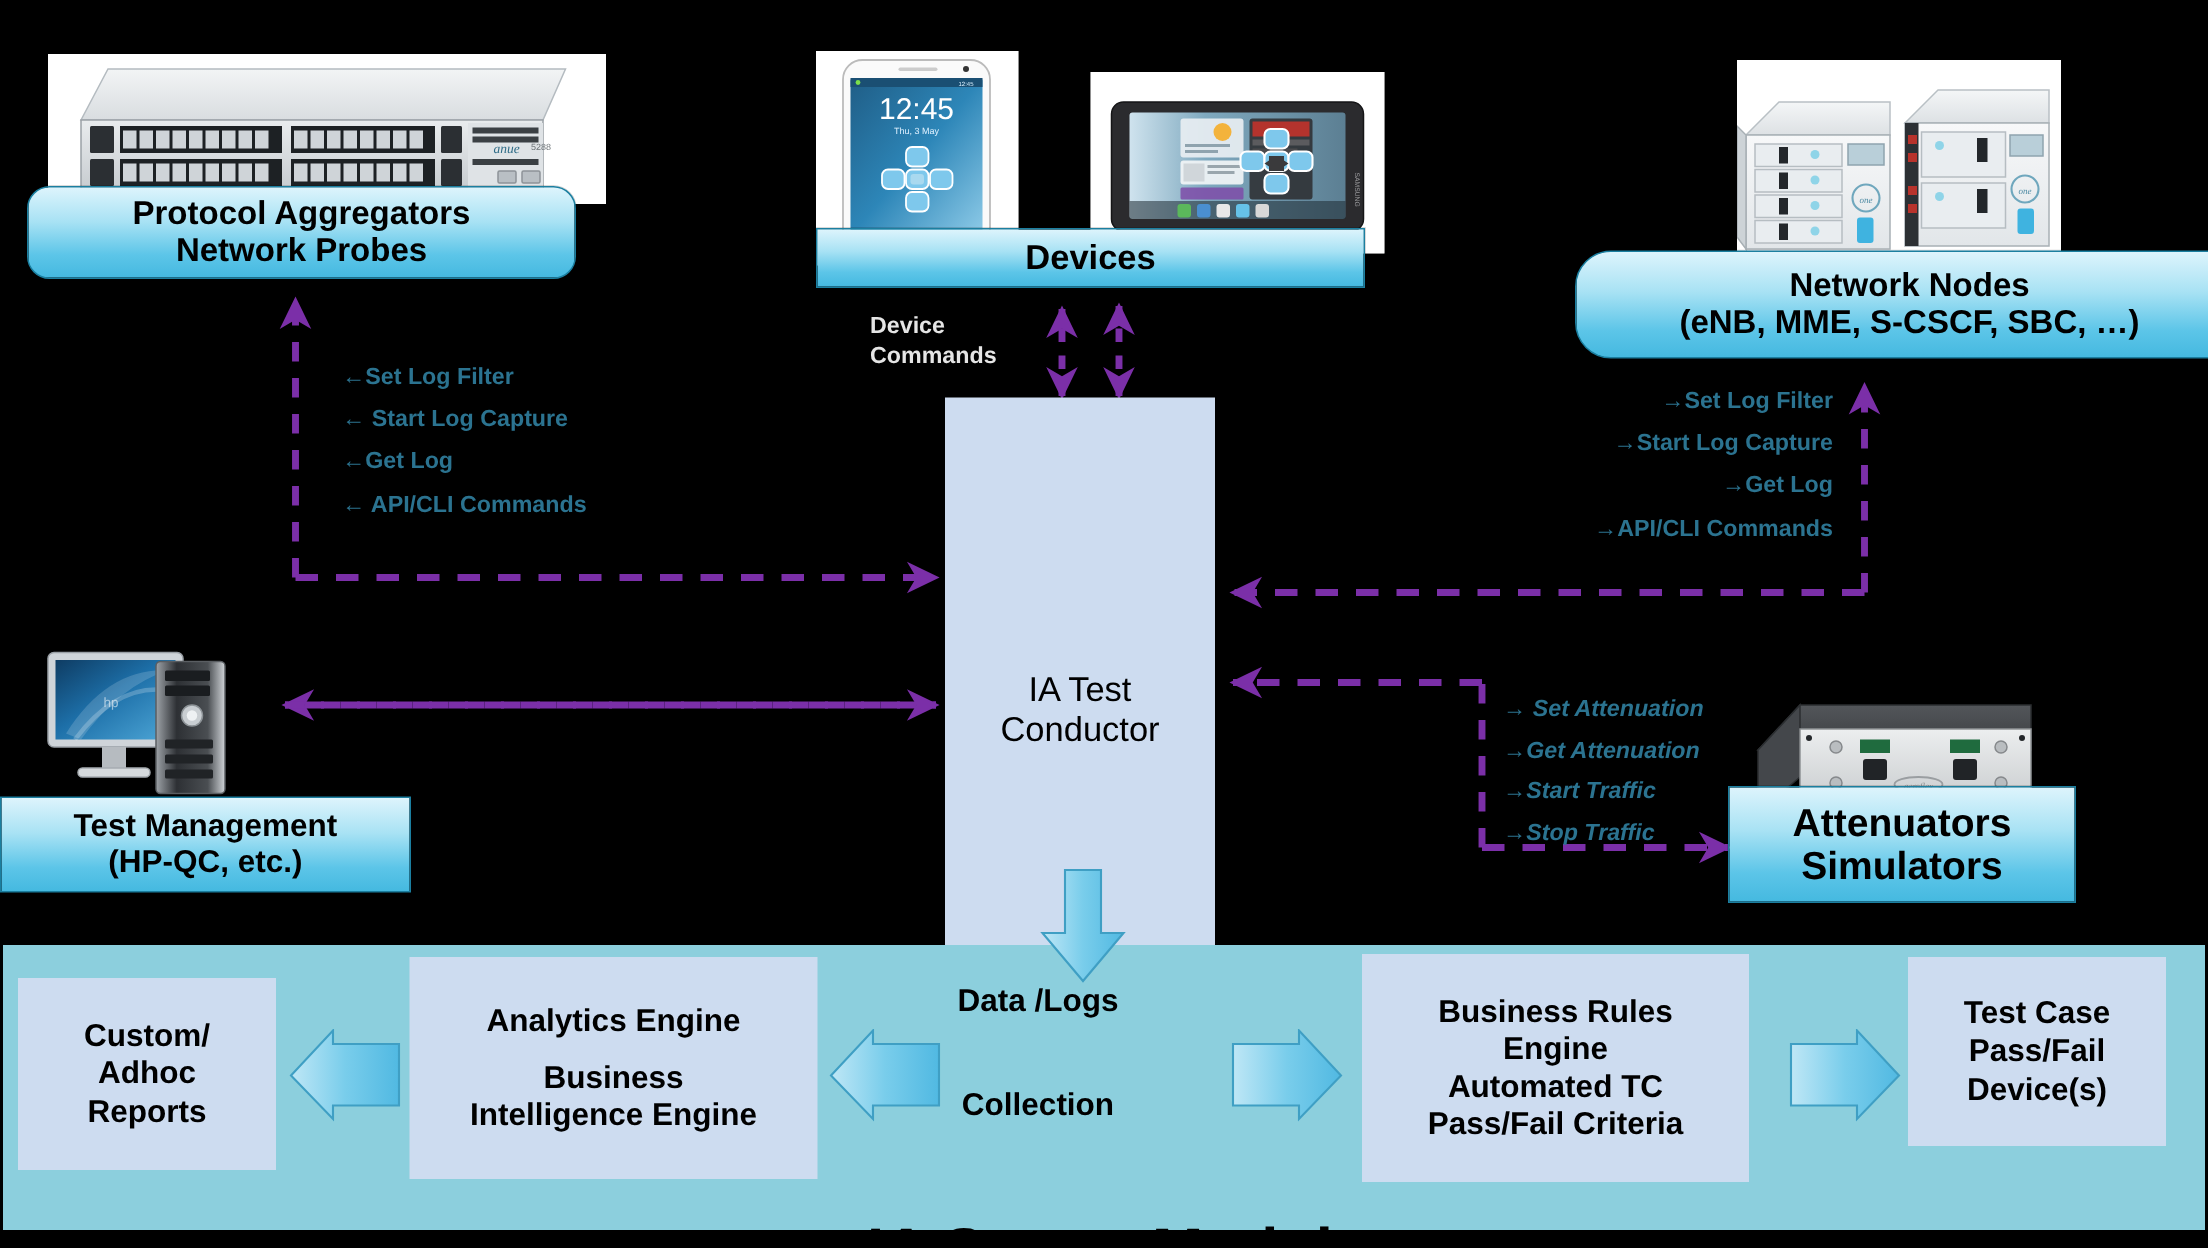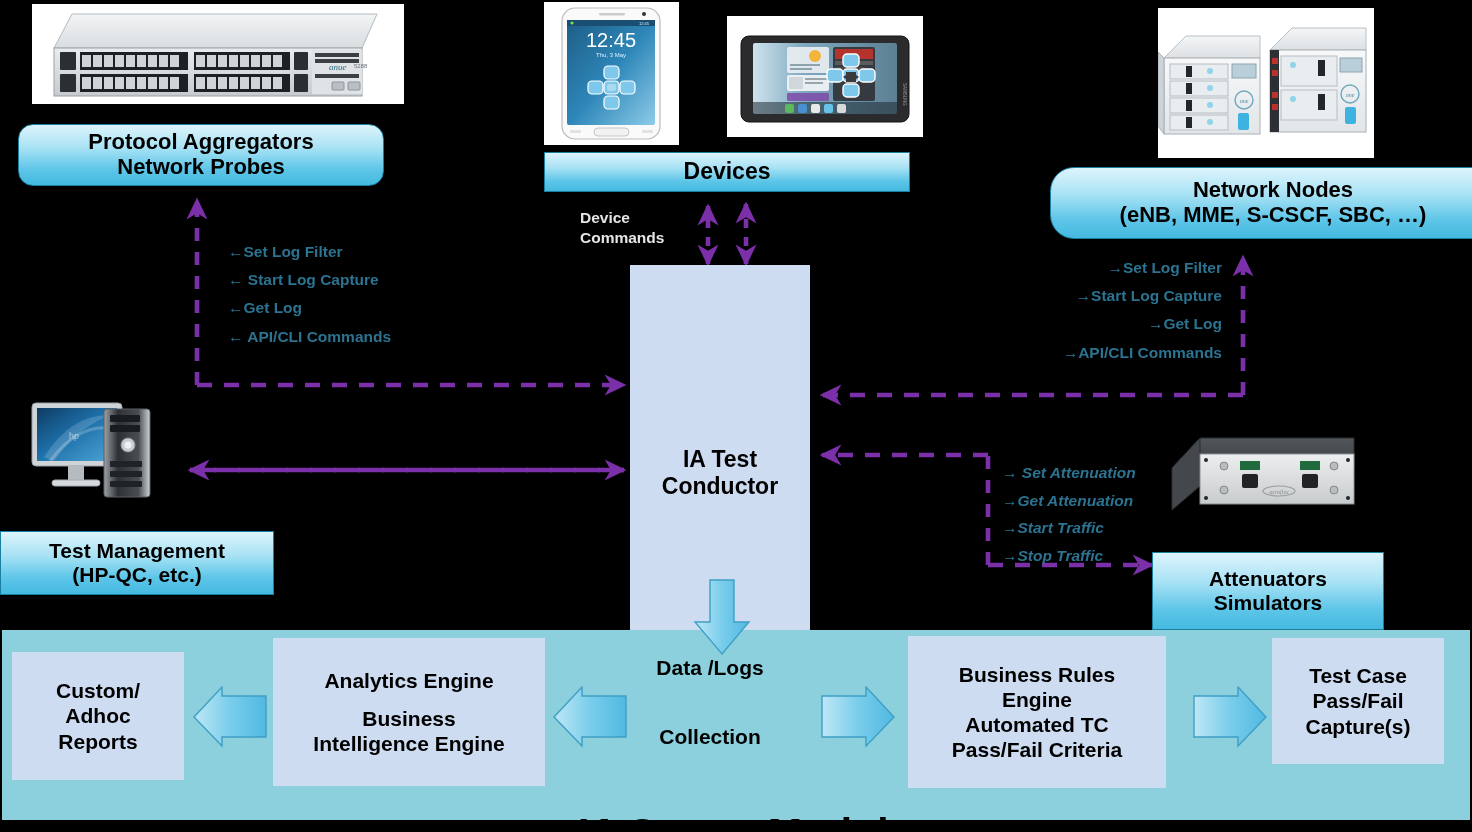--- a/index.html
+++ b/index.html
@@ -42,21 +42,21 @@
   .devcmd{
     position:absolute; color:#e5e5e5; font-weight:bold;
     font-size:15.5px; line-height:1.28; white-space:nowrap;
   }
 
   
   .conductor{
     position:absolute;
     background:#cddcf0;
     display:flex; align-items:center; justify-content:center;
-    text-align:center; color:#000; font-weight:bold;
+    text-align:center; color:#000; font-weight:normal;
     line-height:1.16;
   }
 
   
   .band{
     position:absolute;
     background:#8ccfdd;
   }
   .modbox{
     position:absolute;
@@ -67,21 +67,21 @@
     line-height:1.2;
   }
   .modbox .ln{ display:block; white-space:nowrap; }
   .modbox .gap{ height:.62em; }
   .bandtitle{
     position:absolute; color:#000; font-weight:bold;
     font-size:41px; white-space:nowrap;margin-top:45px;
   }
 
   
-  .photo{ position:absolute; background:#fff; overflow:hidden; }
+  .photo{ position:absolute; background:#fff; overflow:hidden;margin-top:32px; }
 
   svg{ display:block; }
   .novec{ pointer-events:none; }
 </style>
 </head>
 <body>
 
 <div id="stage">
 
   <div class="photo" style="left:32px;top:4px;width:372px;height:100px;">
@@ -430,21 +430,21 @@
   <div class="cyanbox" style="left:1050px;top:167px;width:446px;height:72px;font-size:22px;border-radius:24px;">
     <span class="ln">Network Nodes</span>
     <span class="ln">(eNB, MME,  S-CSCF, SBC, …)</span>
   </div>
 
   <div class="cyanbox" style="left:0px;top:531px;width:274px;height:64px;font-size:21px;">
     <span class="ln">Test Management</span>
     <span class="ln">(HP-QC, etc.)</span>
   </div>
 
-  <div class="cyanbox" style="left:1152px;top:524px;width:232px;height:78px;font-size:21px;margin-top:28px;">
+  <div class="cyanbox" style="left:1152px;top:524px;width:232px;height:78px;font-size:26px;">
     <span class="ln">Attenuators</span>
     <span class="ln">Simulators</span>
   </div>
 
   <div class="conductor" style="left:630px;top:265px;width:180px;height:483px;font-size:23px;">
     <div style="margin-top:-68px;">
       <span class="ln" style="display:block;">IA Test</span>
       <span class="ln" style="display:block;">Conductor</span>
     </div>
   </div>
@@ -502,21 +502,21 @@
     <span class="ln">Analytics Engine</span>
     <span class="gap"></span>
     <span class="ln">Business</span>
     <span class="ln">Intelligence Engine</span>
   </div>
 
   <svg class="abs novec" style="left:552px;top:686px;width:76px;height:62px;">
     <path d="M74,10 L30,10 L30,1 L2,31 L30,60 L30,51 L74,51 Z" fill="url(#bigA)" stroke="#3f9fc4" stroke-width="1.4"></path>
   </svg>
 
-  <div class="modbox" style="left:620px;top:655px;width:180px;height:94px;font-size:21px;background:transparent;gap:44px;">
+  <div class="modbox" style="left:602px;top:655px;width:180px;height:94px;font-size:21px;background:transparent;gap:44px;">
     <span class="ln">Data /Logs</span>
     <span class="ln">Collection</span>
   </div>
 
   <svg class="abs novec" style="left:820px;top:686px;width:76px;height:62px;">
     <path d="M2,10 L46,10 L46,1 L74,31 L46,60 L46,51 L2,51 Z" fill="url(#bigA)" stroke="#3f9fc4" stroke-width="1.4"></path>
   </svg>
 
   <div class="modbox" style="left:908px;top:636px;width:258px;height:152px;font-size:21px;">
     <span class="ln">Business Rules</span>
@@ -525,18 +525,18 @@
     <span class="ln">Pass/Fail  Criteria</span>
   </div>
 
   <svg class="abs novec" style="left:1192px;top:686px;width:76px;height:62px;">
     <path d="M2,10 L46,10 L46,1 L74,31 L46,60 L46,51 L2,51 Z" fill="url(#bigA)" stroke="#3f9fc4" stroke-width="1.4"></path>
   </svg>
 
   <div class="modbox" style="left:1272px;top:638px;width:172px;height:126px;font-size:21px;">
     <span class="ln">Test Case</span>
     <span class="ln">Pass/Fail</span>
-    <span class="ln">Capture(s)</span>
+    <span class="ln">Device(s)</span>
   </div>
 
   <div class="bandtitle" style="left:578px;top:765px;">IA Server Modules</div>
 
 </div>
 
 </body></html>

